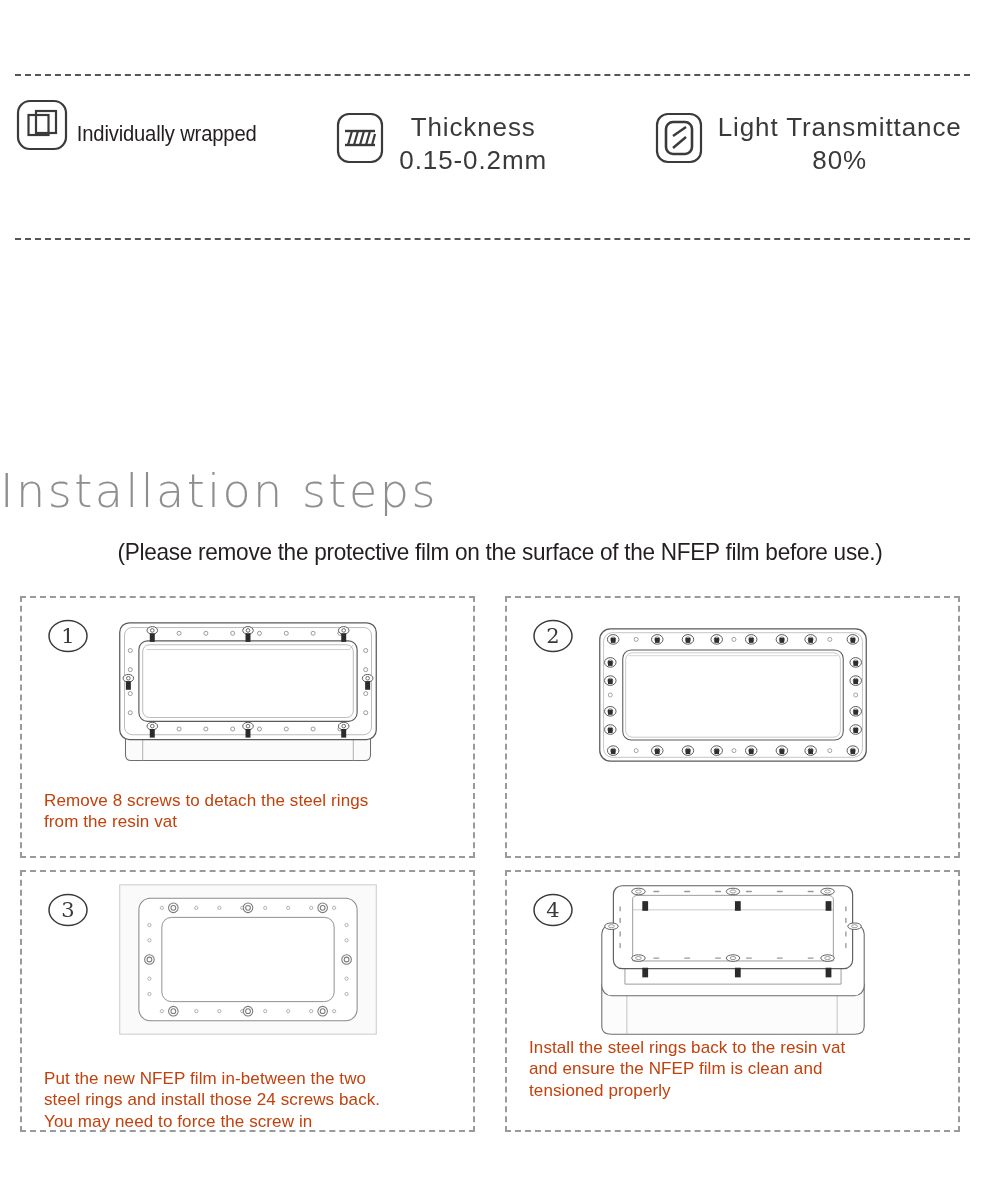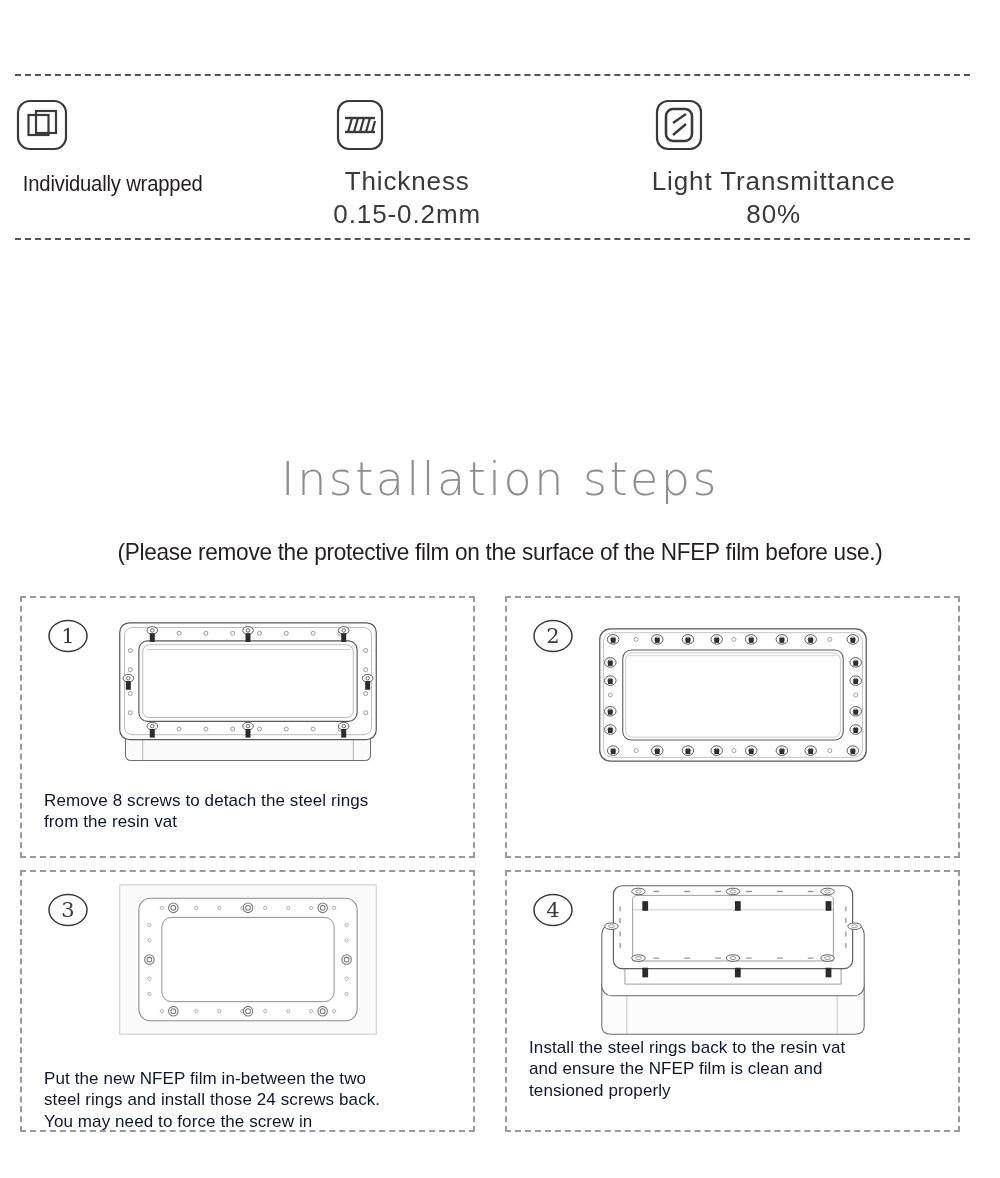--- a/index.html
+++ b/index.html
@@ -30,22 +30,22 @@
   }
   #specs-row {
     position: absolute;
     left: 0; top: 0; right: 0; bottom: 0;
     display: flex;
     align-items: flex-start;
   }
   .spec-cell {
     flex: 1 1 0;
     display: flex;
-    flex-direction: column;
-    align-items: flex-start;
+    flex-direction: row;
+    align-items: center;
     padding-top: 22px;
   }
   .spec-icon {
     width: 54px;
     height: 54px;
     display: block;
   }
   .spec-label {
     margin-top: 10px;
     text-align: center;
@@ -60,29 +60,29 @@
     color: #231f20;
     margin-top: 18px;
   }
   .spec-cell.cell-2 .spec-label,
   .spec-cell.cell-3 .spec-label {
     font-size: 26px;
     letter-spacing: 0.9px;
     color: #3a3a3a;
     font-weight: 400;
     margin-top: 13px;
+    margin-left: 12px;
   }
 
   
   #install-title {
     position: absolute;
     left: 0;
-    top: 452px;
+    top: 464px;
     width: 1000px;
-    text-align: center;
     font-size: 46px;
     letter-spacing: 2.5px;
     color: #8e8e8e;
     font-weight: 300;
     font-family: "DejaVu Sans", sans-serif;
     -webkit-text-stroke: 0.1px #a9a9a9;
   }
   #install-subtitle {
     position: absolute;
     left: 0;
@@ -132,21 +132,21 @@
     justify-content: center;
   }
   .step-figure svg { display: block; }
   .step-caption {
     position: absolute;
     left: 22px;
     right: 14px;
     top: 192px;
     font-size: 17px;
     line-height: 1.25;
-    color: #0f172a;
+    color: #c2410c;
     white-space: pre-line;
     letter-spacing: 0.1px;
   }
   .step-box.step-3 .step-caption { top: 196px; }
   .step-box.step-4 .step-caption { top: 165px; }
   .step-box.step-3 .step-figure { top: 0px; height: 175px; }
   .step-box.step-4 .step-figure { top: 0px; height: 175px; }
 </style>
 </head>
 <body>

